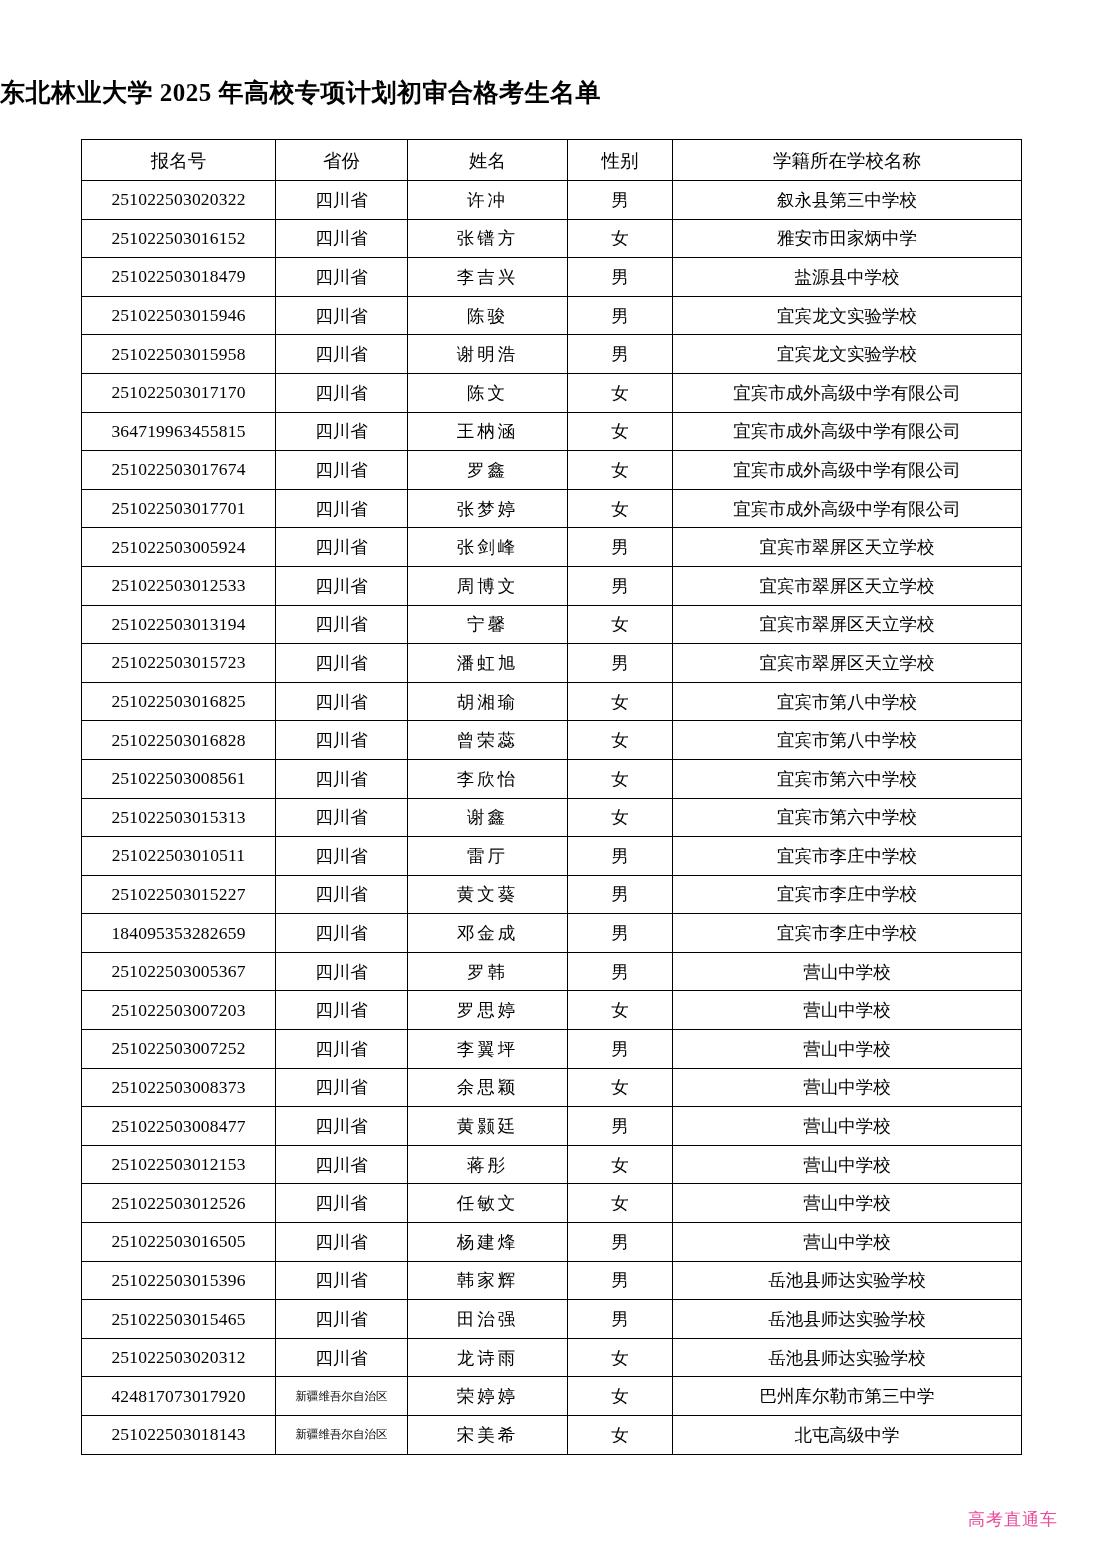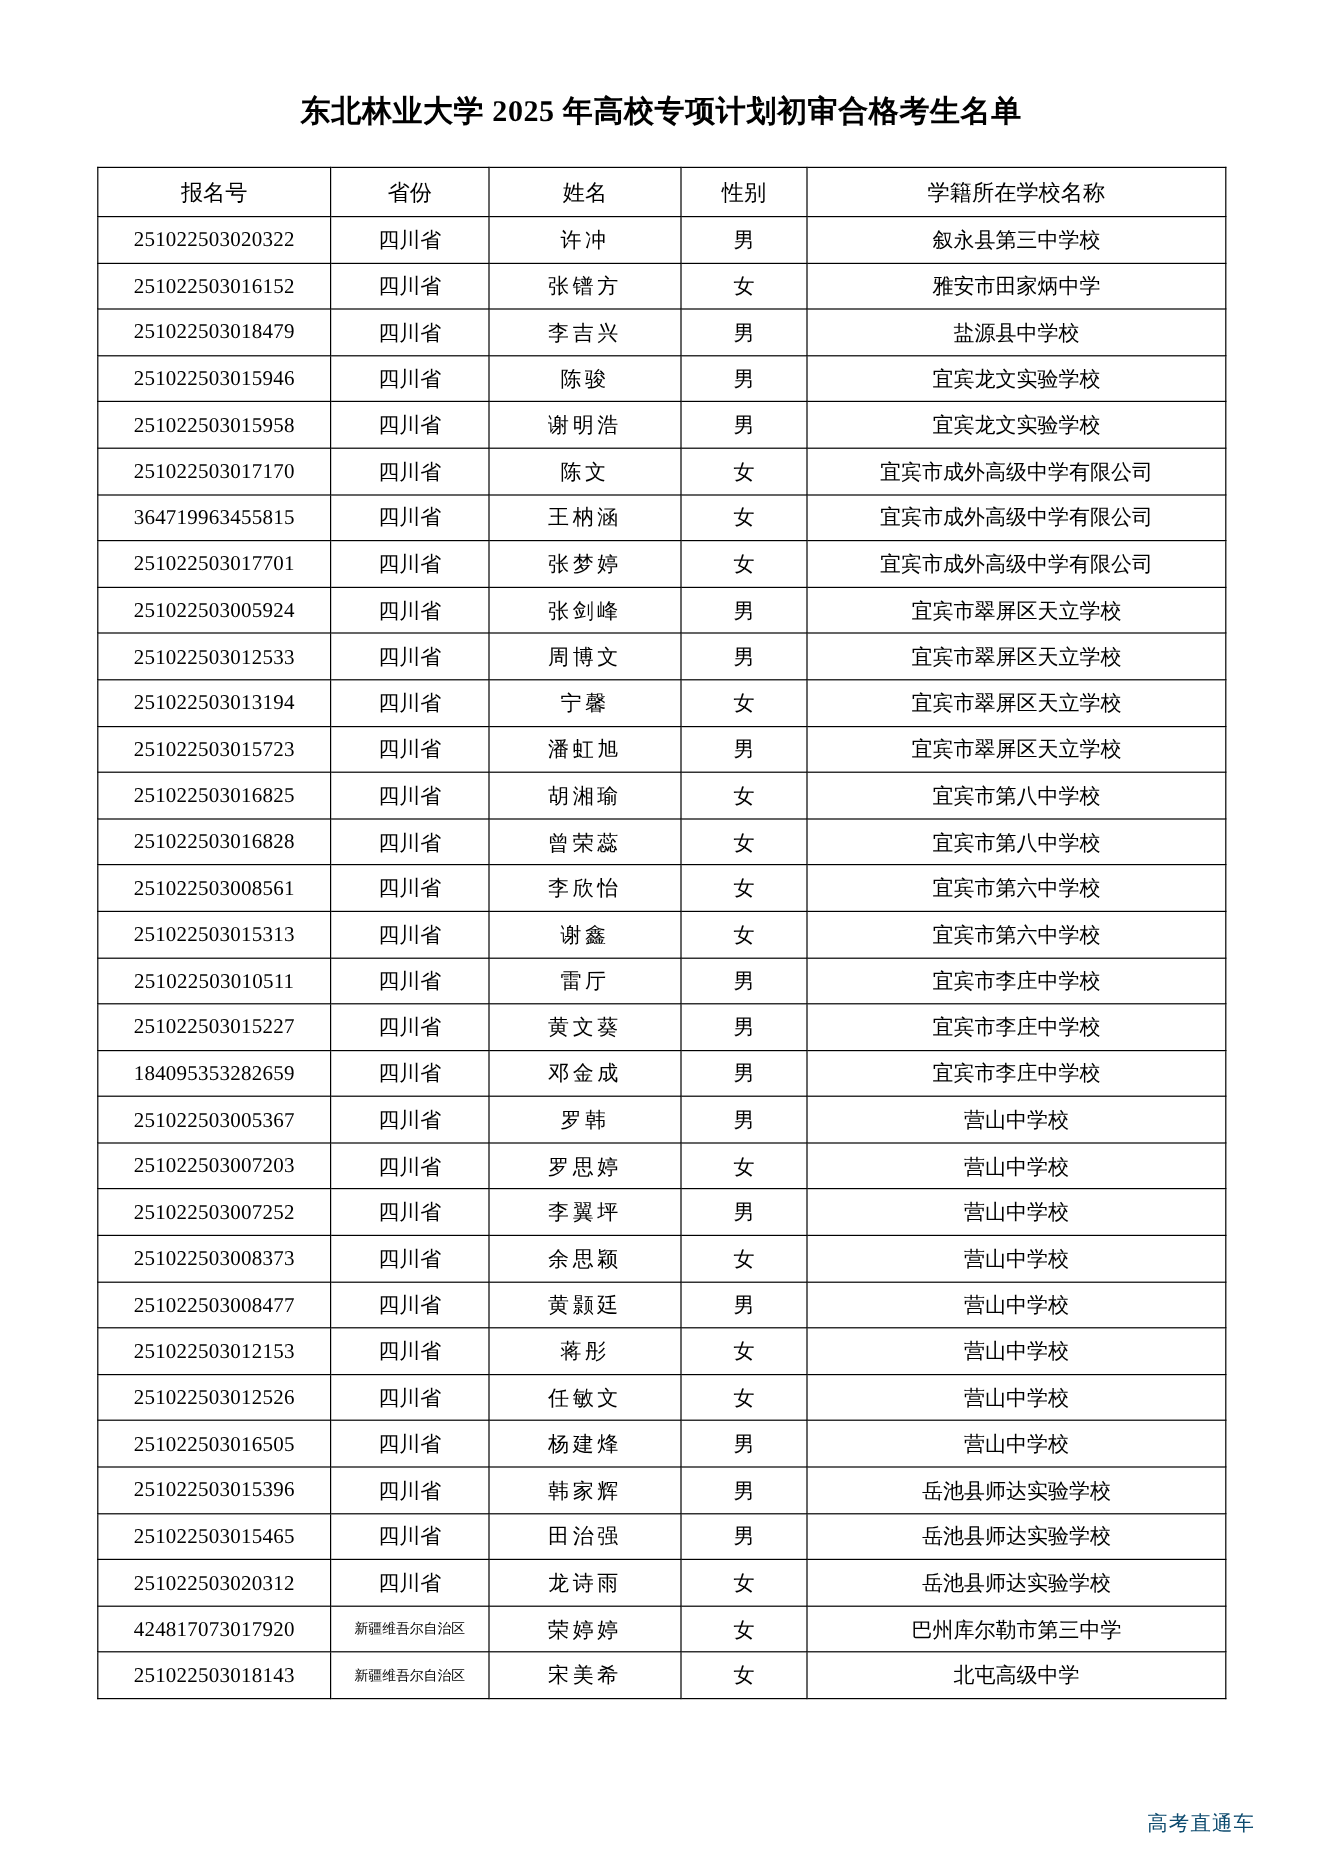--- a/index.html
+++ b/index.html
@@ -16,21 +16,21 @@
     overflow: hidden;
   }
   .page {
     width: 1102px;
     height: 1559px;
     position: relative;
     box-sizing: border-box;
     padding: 0;
   }
   .doc-title {
-    text-align: center;
+    text-align: left;
     font-size: 25px;
     font-weight: bold;
     letter-spacing: 0.5px;
     margin: 0;
     padding-top: 76px;
     padding-bottom: 0;
     font-family: "Liberation Serif", "DejaVu Serif", serif;
   }
   .table-wrap {
     margin: 30px auto 0 auto;
@@ -71,24 +71,24 @@
   }
   td.cell-name {
     letter-spacing: 3px;
   }
   td.cell-prov.small {
     font-size: 11.5px;
     letter-spacing: 0px;
   }
   .watermark {
     position: absolute;
-    right: 56px;
+    right: 44px;
     bottom: 28px;
     font-size: 17px;
-    color: #0c4a6e;
+    color: #ec4899;
     font-family: "Liberation Sans", sans-serif;
     letter-spacing: 1px;
   }
 </style>
 </head>
 <body>
 
 <div class="page">
 
   <h1 class="doc-title">东北林业大学 2025 年高校专项计划初审合格考生名单</h1>
@@ -155,20 +155,27 @@
             <td class="cell-school">宜宾市成外高级中学有限公司</td>
           </tr>
           <tr>
             <td class="cell-id">364719963455815</td>
             <td class="cell-prov">四川省</td>
             <td class="cell-name">王枘涵</td>
             <td class="cell-sex">女</td>
             <td class="cell-school">宜宾市成外高级中学有限公司</td>
           </tr>
           <tr>
+            <td class="cell-id">251022503017674</td>
+            <td class="cell-prov">四川省</td>
+            <td class="cell-name">罗鑫</td>
+            <td class="cell-sex">女</td>
+            <td class="cell-school">宜宾市成外高级中学有限公司</td>
+          </tr>
+          <tr>
             <td class="cell-id">251022503017701</td>
             <td class="cell-prov">四川省</td>
             <td class="cell-name">张梦婷</td>
             <td class="cell-sex">女</td>
             <td class="cell-school">宜宾市成外高级中学有限公司</td>
           </tr>
           <tr>
             <td class="cell-id">251022503005924</td>
             <td class="cell-prov">四川省</td>
             <td class="cell-name">张剑峰</td>

